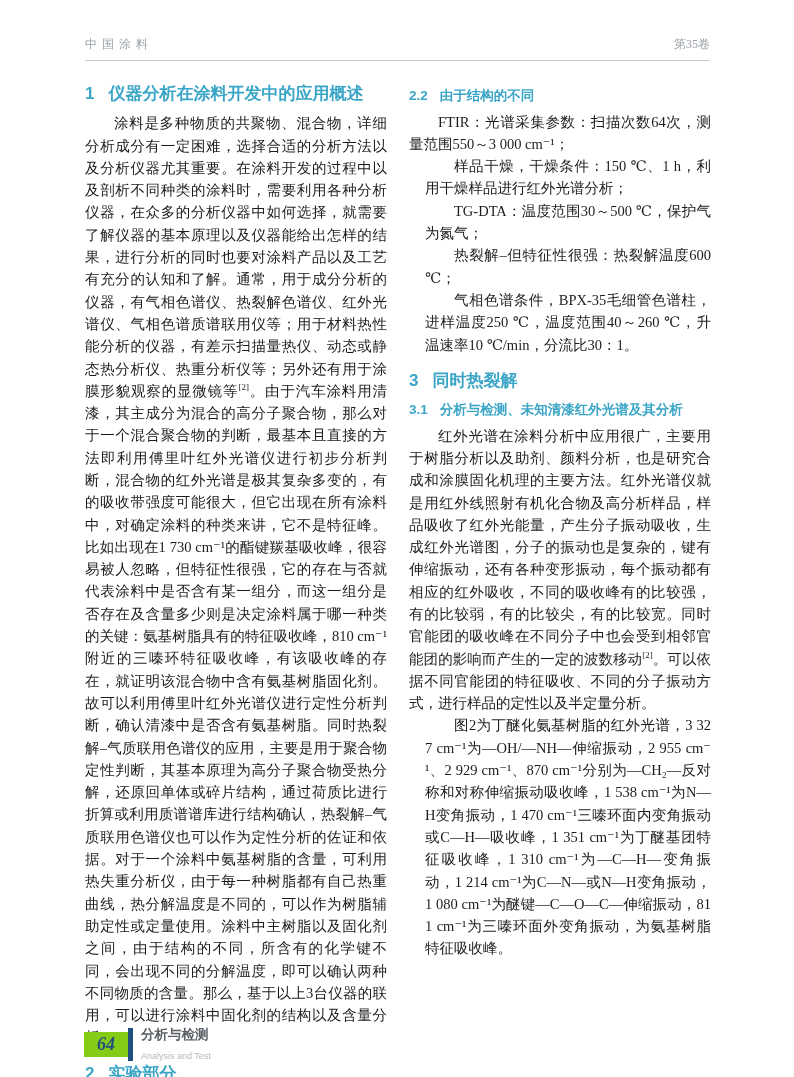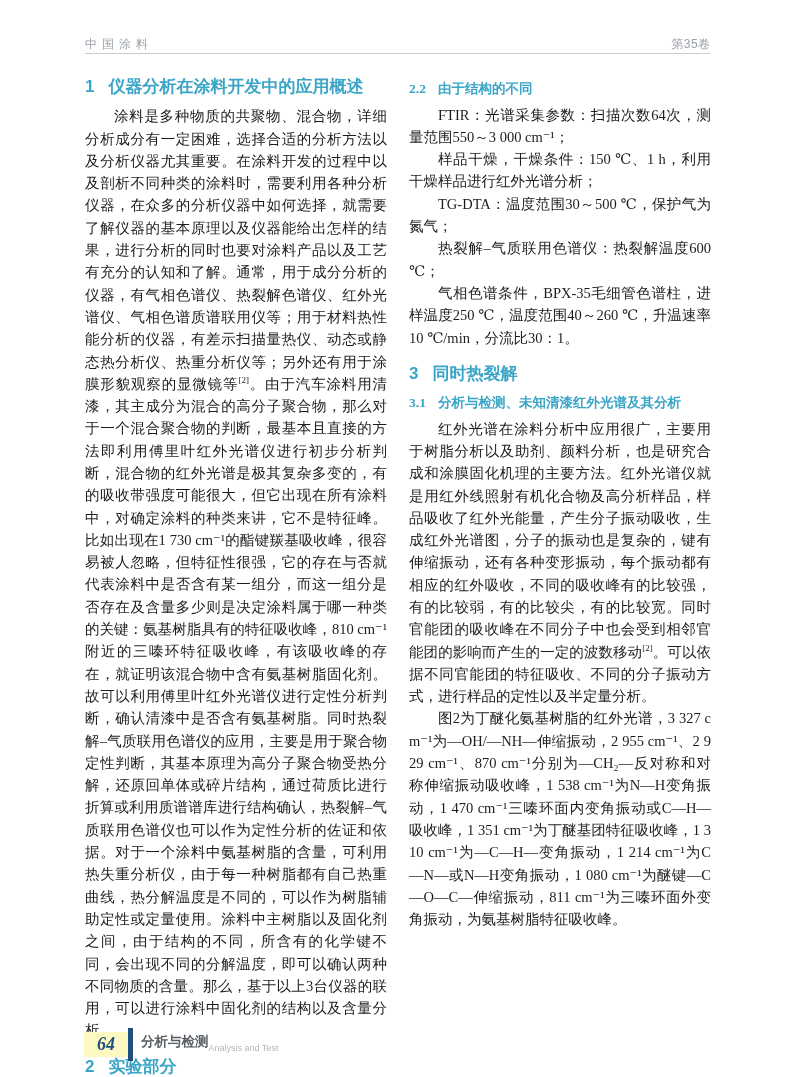--- a/index.html
+++ b/index.html
@@ -5,65 +5,65 @@
   html,body{margin:0;padding:0;background:#ffffff;}
   body{
     width:794px;height:1077px;position:relative;overflow:hidden;
     font-family:"Liberation Serif","DejaVu Serif",serif;
     color:#1c1c1c;
   }
   .page{box-sizing:border-box;width:794px;height:1077px;padding:36px 84px 0 85px;position:relative;}
   
   .running-head{
     display:flex;justify-content:space-between;align-items:flex-end;
-    font-size:12px;color:#9aa0a6;border-bottom:1px solid #c8cdd2;
-    font-family:Liberation Mono, monospace;
+    font-size:12px;color:#9aa0a6;padding-bottom:7px;border-bottom:1px solid #c8cdd2;
+    font-family:Liberation Serif, serif;
   }
   .running-head .journal{letter-spacing:5px;}
   
   .columns{display:flex;gap:22px;margin-top:16px;}
   .col{width:302px;flex:0 0 302px;}
   
   .h-sec{
     display:flex;gap:14px;align-items:baseline;
     color:#3aa5c6;font-family:"Liberation Sans","DejaVu Sans",sans-serif;
     font-weight:bold;font-size:17px;line-height:1.25;
     margin:14px 0 8px 0;
   }
   .h-sub{
     display:flex;gap:12px;align-items:baseline;
-    color:#3aa5c6;font-family:Liberation Serif, serif;
+    color:#3aa5c6;font-family:Liberation Sans, sans-serif;
     font-weight:bold;font-size:13.5px;line-height:1.3;
     margin:10px 0 6px 0;
   }
   .h-sec:first-child{margin-top:6px;}
   
   .para{
     font-size:14.5px;line-height:22.3px;text-align:justify;
     text-indent:2em;margin:0;
     word-break:break-all;
   }
-  .para + .para{margin-top:0;}
+  .para + .para{margin-top:0;margin-left:16px;}
   .para sup{font-size:9px;line-height:0;}
   
   .footer{
     position:absolute;left:84px;bottom:16px;height:34px;
     display:flex;align-items:center;
     font-family:"Liberation Sans","DejaVu Sans",sans-serif;
   }
   .pagenum-box{
-    background:#fef9c3;height:25px;min-width:44px;
+    background:#84cc16;height:25px;min-width:44px;
     display:flex;align-items:center;justify-content:center;
   }
   .pagenum{
     font-style:italic;font-weight:bold;font-size:18px;color:#1e4f7d;
     font-family:"Liberation Serif","DejaVu Serif",serif;
   }
   .footer-bar{width:5px;height:33px;background:#1e4f7d;margin-right:8px;}
-  .footer-text{display:flex;flex-direction:row;justify-content:center;line-height:1.15;}
+  .footer-text{display:flex;flex-direction:column;justify-content:center;line-height:1.15;}
   .footer-cn{font-size:13.5px;font-weight:bold;color:#5a6066;}
   .footer-en{font-size:9px;color:#b3b8bc;margin-top:9px;}
 </style>
 </head>
 <body>
 
 <div class="page">
 
   <div class="running-head">
     <span class="journal">中国涂料</span>
@@ -87,21 +87,21 @@
     </div>
 
     <div class="col">
       <div class="h-sub">
         <span>2.2</span>
         <span>由于结构的不同</span>
       </div>
       <p class="para">FTIR：光谱采集参数：扫描次数64次，测量范围550～3 000 cm⁻¹；</p>
       <p class="para">样品干燥，干燥条件：150 ℃、1 h，利用干燥样品进行红外光谱分析；</p>
       <p class="para">TG-DTA：温度范围30～500 ℃，保护气为氮气；</p>
-      <p class="para">热裂解–气质联用色谱仪：热裂解温度600 ℃；</p>
+      <p class="para">热裂解–但特征性很强：热裂解温度600 ℃；</p>
       <p class="para">气相色谱条件，BPX-35毛细管色谱柱，进样温度250 ℃，温度范围40～260 ℃，升温速率10 ℃/min，分流比30：1。</p>
 
       <div class="h-sec">
         <span>3</span>
         <span>同时热裂解</span>
       </div>
       <div class="h-sub">
         <span>3.1</span>
         <span>分析与检测、未知清漆红外光谱及其分析</span>
       </div>

